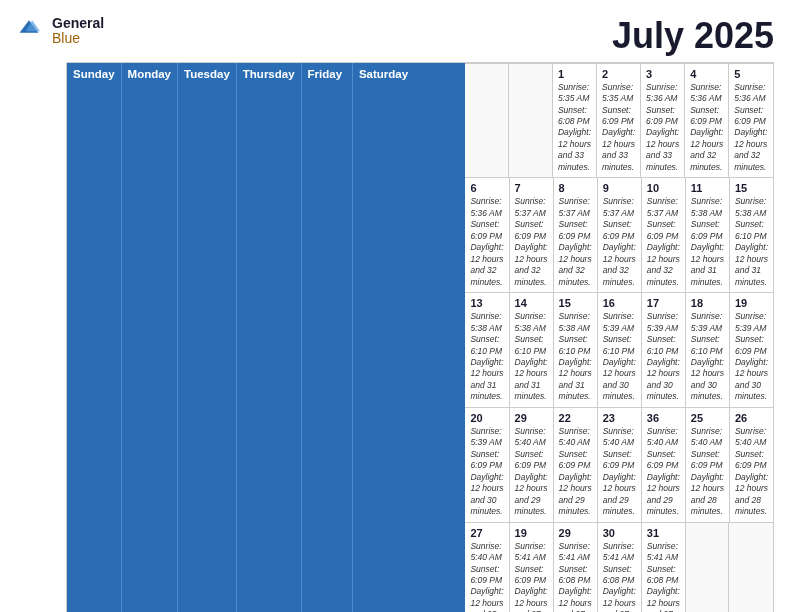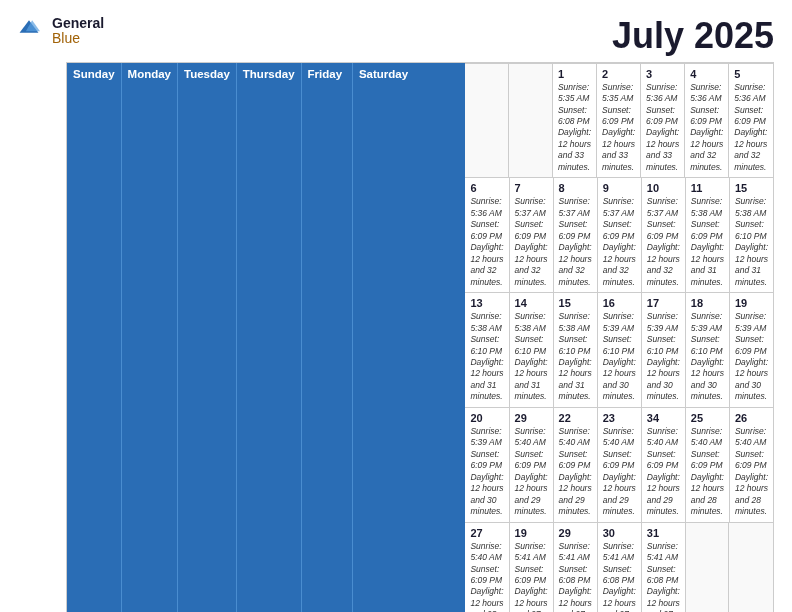--- a/index.html
+++ b/index.html
@@ -276,21 +276,21 @@
 Sunset: 6:09 PM
 Daylight: 12 hours and 29 minutes.</div>
           </div>
           <div class="cal-cell">
             <div class="day-num">23</div>
             <div class="day-info" style="white-space: pre-line;">Sunrise: 5:40 AM
 Sunset: 6:09 PM
 Daylight: 12 hours and 29 minutes.</div>
           </div>
           <div class="cal-cell">
-            <div class="day-num">34</div>
+            <div class="day-num">36</div>
             <div class="day-info" style="white-space: pre-line;">Sunrise: 5:40 AM
 Sunset: 6:09 PM
 Daylight: 12 hours and 29 minutes.</div>
           </div>
           <div class="cal-cell">
             <div class="day-num">25</div>
             <div class="day-info" style="white-space: pre-line;">Sunrise: 5:40 AM
 Sunset: 6:09 PM
 Daylight: 12 hours and 28 minutes.</div>
           </div>

